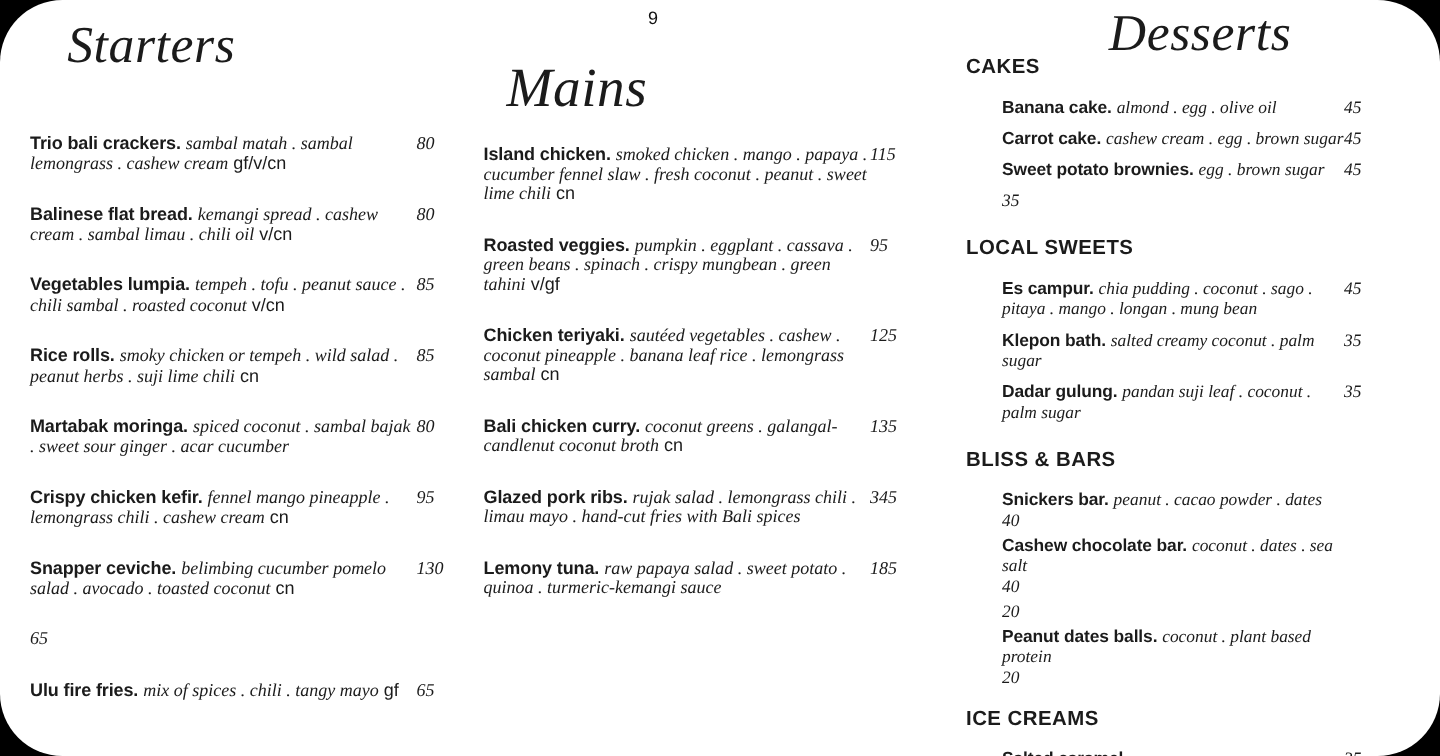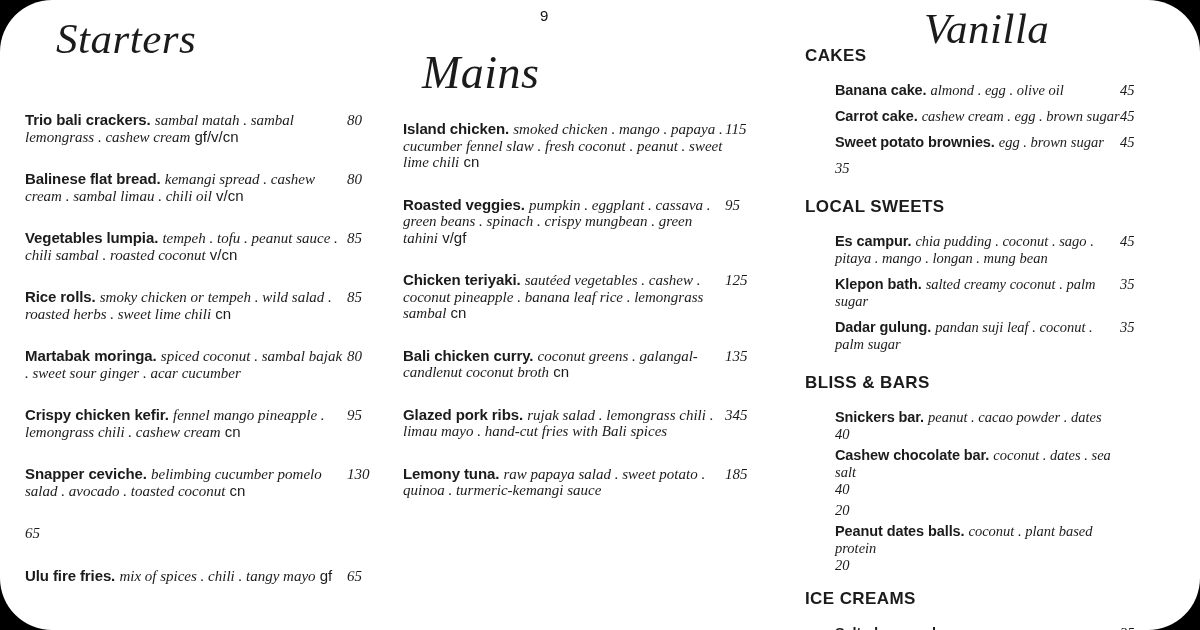--- a/index.html
+++ b/index.html
@@ -47,37 +47,37 @@
 </style>
 </head>
 <body>
 
 <div class="card">
 
   <div class="page-num">9</div>
 
   <h1 class="script title-starters">Starters</h1>
   <h1 class="script title-mains">Mains</h1>
-  <h1 class="script title-desserts">Vanilla</h1>
+  <h1 class="script title-desserts">Desserts</h1>
 
   <section class="col col-starters">
     <div class="item">
       <p class="txt"><span class="nm">Trio bali crackers.</span> <span class="ds">sambal matah . sambal lemongrass . cashew cream</span> <span class="tg">gf/v/cn</span></p>
       <div class="pr">80</div>
     </div>
     <div class="item">
       <p class="txt"><span class="nm">Balinese flat bread.</span> <span class="ds">kemangi spread . cashew cream . sambal limau . chili oil</span> <span class="tg">v/cn</span></p>
       <div class="pr">80</div>
     </div>
     <div class="item">
       <p class="txt"><span class="nm">Vegetables lumpia.</span> <span class="ds">tempeh . tofu . peanut sauce . chili sambal . roasted coconut</span> <span class="tg">v/cn</span></p>
       <div class="pr">85</div>
     </div>
     <div class="item">
-      <p class="txt"><span class="nm">Rice rolls.</span> <span class="ds">smoky chicken or tempeh . wild salad . roasted herbs . sweet lime chili</span> <span class="tg">cn</span></p>
+      <p class="txt"><span class="nm">Rice rolls.</span> <span class="ds">smoky chicken or tempeh . wild salad . peanut herbs . suji lime chili</span> <span class="tg">cn</span></p>
       <div class="pr">85</div>
     </div>
     <div class="item">
       <p class="txt"><span class="nm">Martabak moringa.</span> <span class="ds">spiced coconut . sambal bajak . sweet sour ginger . acar cucumber</span> </p>
       <div class="pr">80</div>
     </div>
     <div class="item">
       <p class="txt"><span class="nm">Crispy chicken kefir.</span> <span class="ds">fennel mango pineapple . lemongrass chili . cashew cream</span> <span class="tg">cn</span></p>
       <div class="pr">95</div>
     </div>

